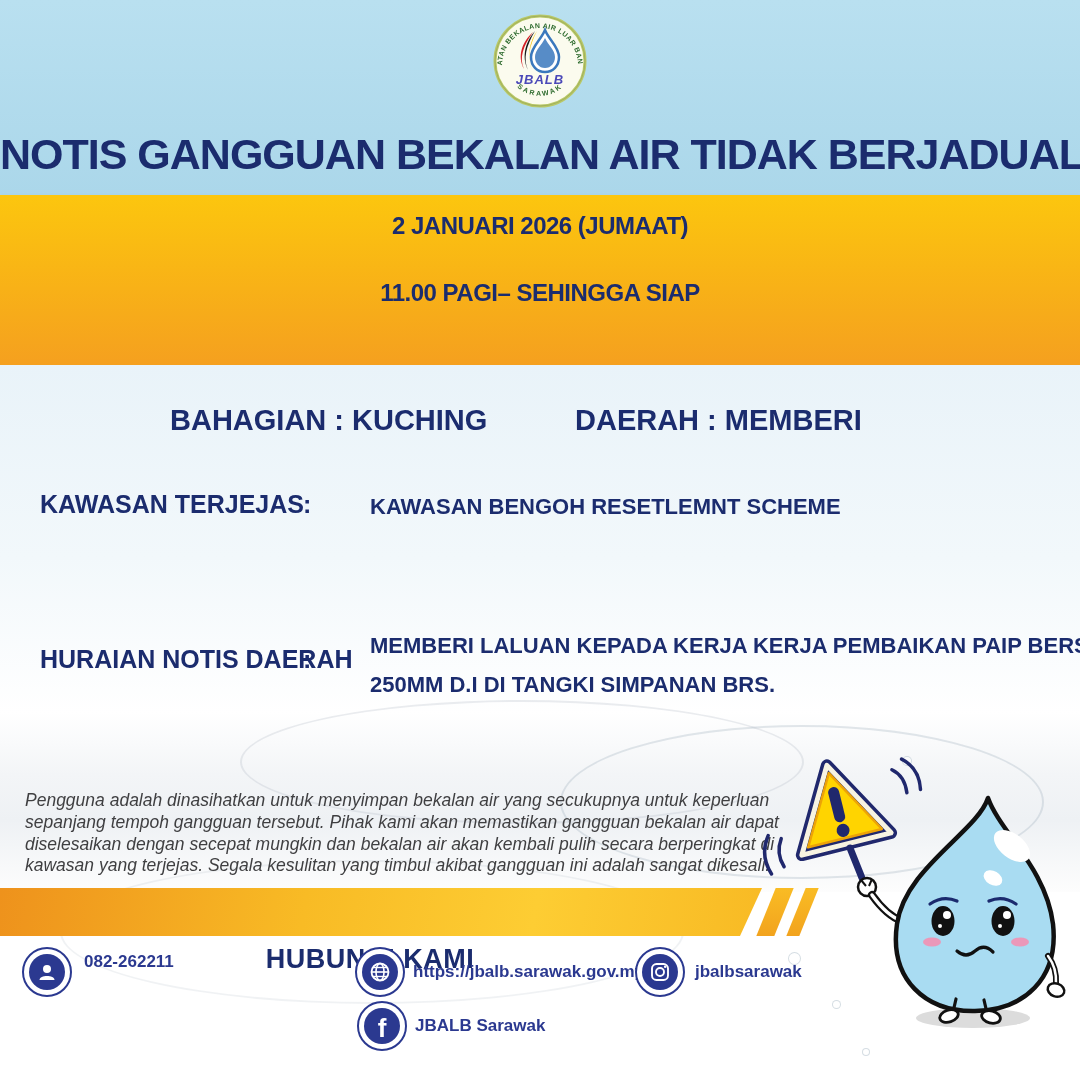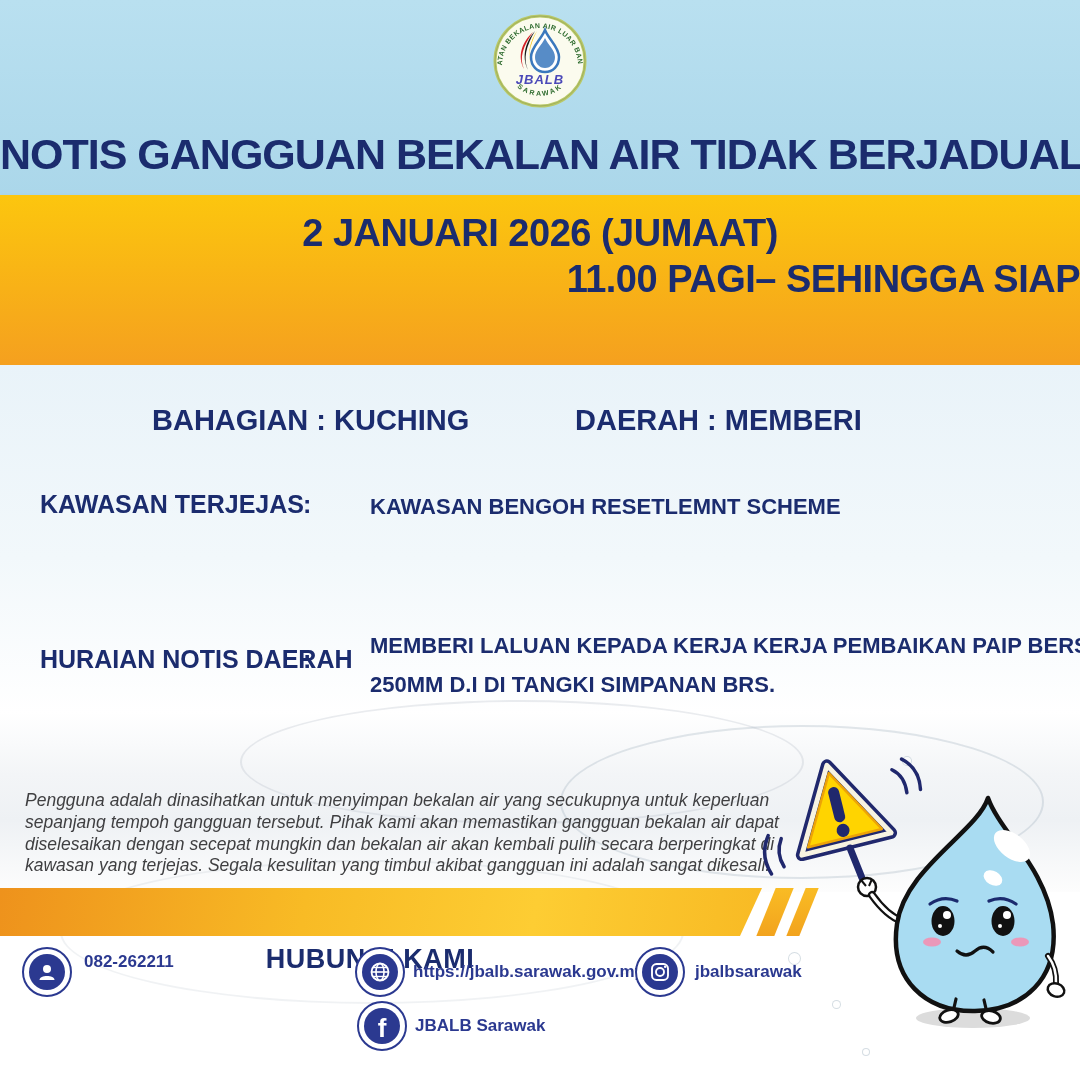--- a/index.html
+++ b/index.html
@@ -13,29 +13,29 @@
   .logo-wrap{left:493px;top:14px;width:94px;height:94px;}
   .main-title{left:0;top:130px;width:1080px;text-align:left;
               color:#1b2c6e;font-weight:bold;font-size:43px;letter-spacing:-1px;
               white-space:nowrap;}
 
   
   .sec-banner{left:0;top:195px;width:1080px;height:170px;
               background:linear-gradient(180deg,#fcc60e 0%,#f8b117 55%,#f5a01f 100%);
               box-shadow:0 3px 5px rgba(0,0,0,.12);}
   .banner-line{width:1080px;text-align:center;color:#1b2c6e;font-weight:bold;
-               font-size:38px;letter-spacing:-0.5px;white-space:nowrap;}
+               font-size:24px;letter-spacing:-0.5px;white-space:nowrap;}
   .banner-line1{left:0;top:212px;}
-  .banner-line2{left:0;top:258px;text-align:right;}
+  .banner-line2{left:0;top:279px;}
 
   
   .sec-content{left:0;top:365px;width:1080px;height:350px;
                background:linear-gradient(180deg,#e9f3f9 0%,#f2f8fb 55%,#ffffff 100%);}
   .navy{color:#1b2c6e;font-weight:bold;}
-  .region-left{left:152px;top:404px;font-size:29px;white-space:nowrap;}
+  .region-left{left:170px;top:404px;font-size:29px;white-space:nowrap;}
   .region-right{left:575px;top:404px;font-size:29px;white-space:nowrap;}
   .row-label{left:40px;font-size:25px;white-space:nowrap;}
   .row-colon{left:303px;font-size:25px;}
   .row-value{left:370px;font-size:22px;white-space:nowrap;}
 
   
   .splash-band{left:0;top:712px;width:1080px;height:180px;
                background:linear-gradient(180deg,#ffffff 0%,#f3f5f7 35%,#eef1f4 60%,#fdfdfd 100%);}
   .splash-curve{border:2px solid rgba(170,180,190,.25);border-radius:50%;}
   .bubble{border:1.5px solid rgba(150,170,185,.4);border-radius:50%;background:rgba(255,255,255,.6);}

